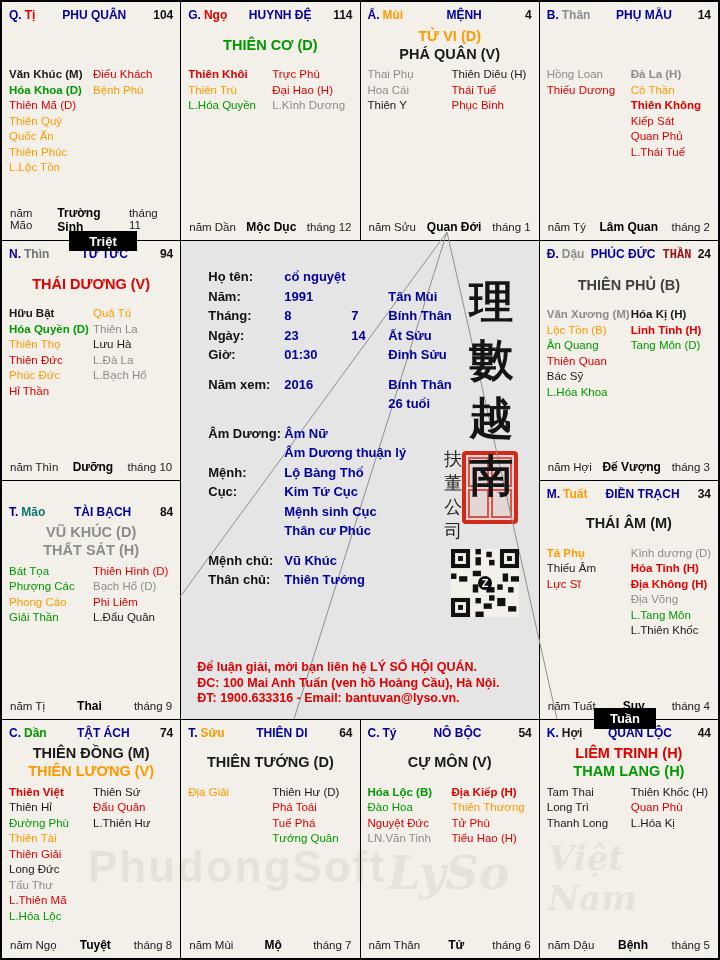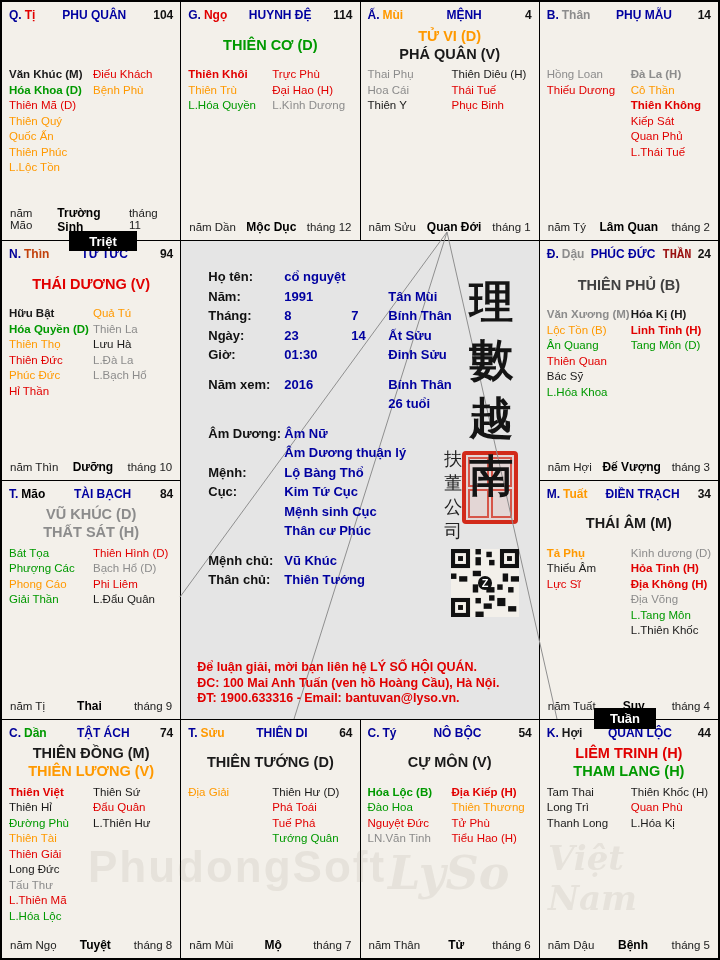--- a/index.html
+++ b/index.html
@@ -179,21 +179,21 @@
       </div>
       <div class="cell-footer">
         <span class="f-nam">năm Tý</span>
         <span class="f-sinh">Lâm Quan</span>
         <span class="f-thang">tháng 2</span>
       </div>
     </div>
   <div class="cell">
       <div class="cell-header">
         <span class="stem">N.</span>
-        <span class="branch" style="color: #c2410c;">Thìn</span>
+        <span class="branch" style="color: #737373;">Thìn</span>
         <span class="pname"><span>TỬ TỨC</span></span>
         <span class="pnum">94</span>
       </div>
       <div class="mains">
         <div class="main-star" style="color: rgb(225, 0, 0);">THÁI DƯƠNG (V)</div>
       </div>
       <div class="starcols">
         <div class="starcol-l">
           <div class="star" style="color: rgb(26, 26, 26); font-weight: bold;">Hữu Bật</div>
           <div class="star" style="color: rgb(0, 153, 0); font-weight: bold;">Hóa Quyền (D)</div>
@@ -401,21 +401,21 @@
       </div>
       <div class="cell-footer">
         <span class="f-nam">năm Hợi</span>
         <span class="f-sinh">Đế Vượng</span>
         <span class="f-thang">tháng 3</span>
       </div>
     </div>
   <div class="cell">
       <div class="cell-header">
         <span class="stem">T.</span>
-        <span class="branch" style="color: #000000;">Mão</span>
+        <span class="branch" style="color: #0f766e; margin-top: 18px;">Mão</span>
         <span class="pname"><span>TÀI BẠCH</span></span>
         <span class="pnum">84</span>
       </div>
       <div class="mains">
         <div class="main-star" style="color: rgb(140, 140, 140);">VŨ KHÚC (D)</div>
         <div class="main-star" style="color: rgb(140, 140, 140);">THẤT SÁT (H)</div>
       </div>
       <div class="starcols">
         <div class="starcol-l">
           <div class="star" style="color: rgb(0, 153, 0);">Bát Tọa</div>

